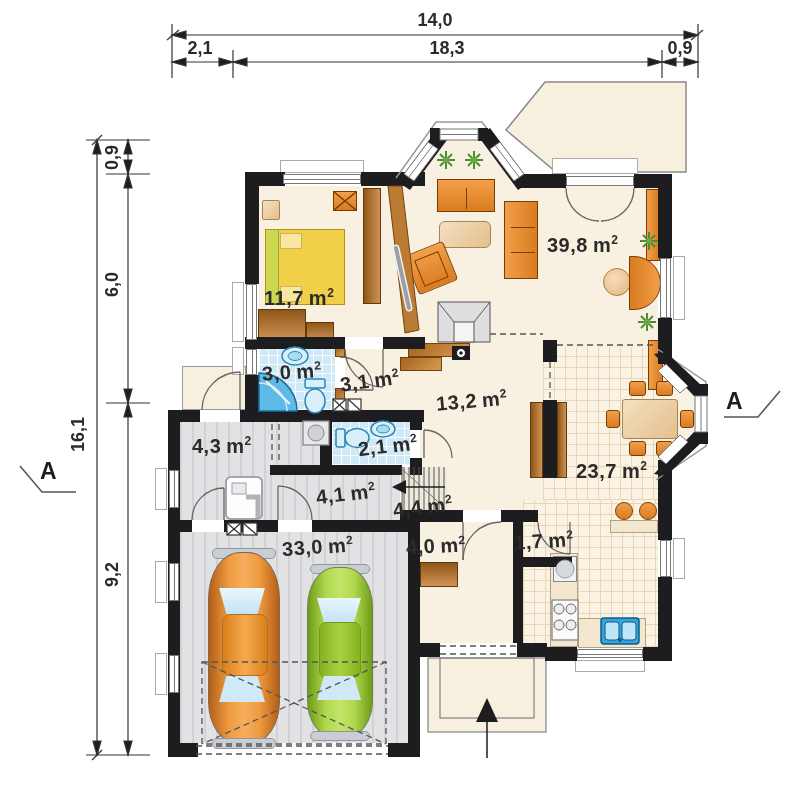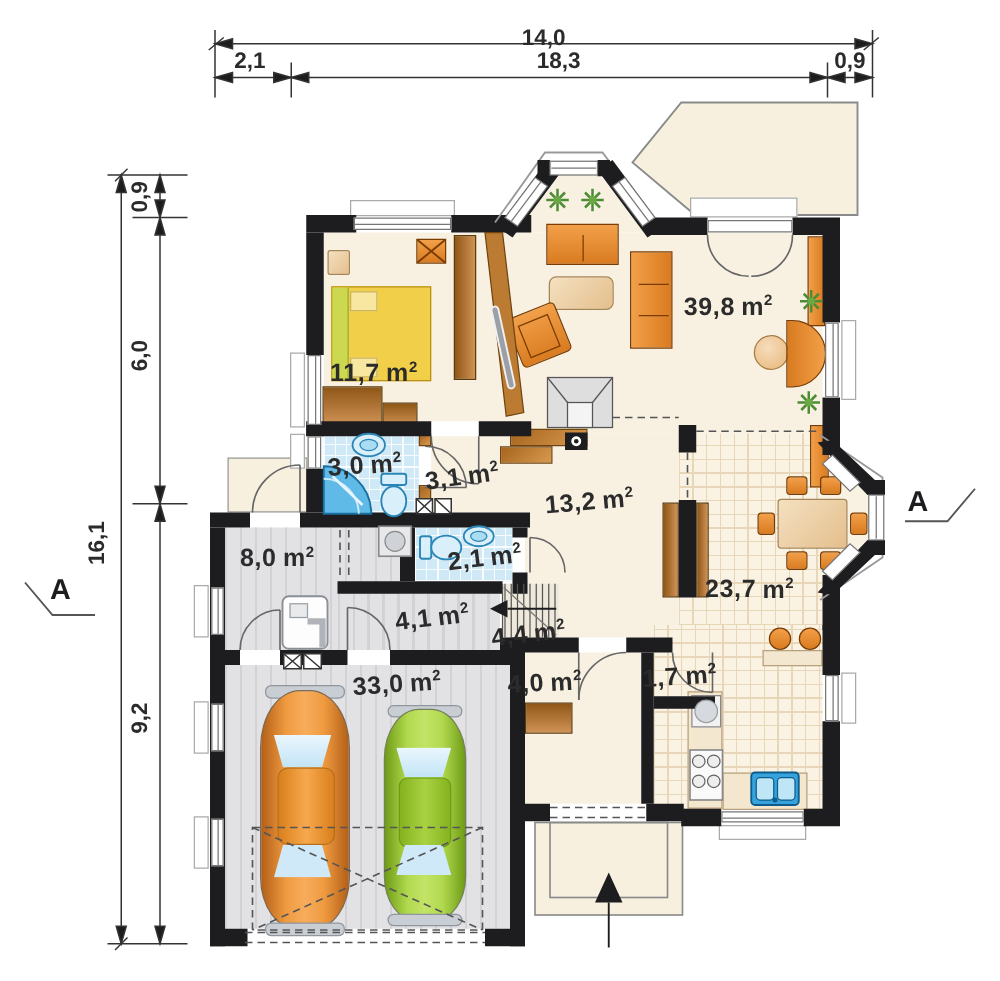--- a/index.html
+++ b/index.html
@@ -419,38 +419,38 @@
     <polygon points="128,403 124,417 132,417"></polygon>
         <polygon points="128,755 124,741 132,741"></polygon>
   </g>
 
   <g stroke="#555" stroke-width="1.5" fill="none">
     <polyline points="76,492 42,492 20,466"></polyline>
     <polyline points="724,417 758,417 780,391"></polyline>
   </g>
 </svg>
 
-<div class="dim" style="left:407px;top:20px;width:56px">14,0</div>
+<div class="dim" style="left:407px;top:10px;width:56px">14,0</div>
 <div class="dim" style="left:178px;top:38px;width:44px">2,1</div>
 <div class="dim" style="left:420px;top:38px;width:54px">18,3</div>
 <div class="dim" style="left:658px;top:38px;width:44px">0,9</div>
 <div class="dim rot" style="left:48px;top:424px;width:60px">16,1</div>
 <div class="dim rot" style="left:84px;top:147px;width:56px">0,9</div>
 <div class="dim rot" style="left:84px;top:274px;width:56px">6,0</div>
 <div class="dim rot" style="left:84px;top:564px;width:56px">9,2</div>
 <div class="amark" style="left:40px;top:458px">A</div>
 <div class="amark" style="left:726px;top:388px">A</div>
 
 <div class="rl" style="left:264px;top:286px"><span>11,7</span><span class="mu"><span>m</span><sup>2</sup></span></div>
 <div class="rl" style="left:262px;top:360px;transform:rotate(-4deg)"><span>3,0</span><span class="mu"><span>m</span><sup>2</sup></span></div>
 <div class="rl" style="left:340px;top:369px;transform:rotate(-8deg)"><span>3,1</span><span class="mu"><span>m</span><sup>2</sup></span></div>
 <div class="rl" style="left:436px;top:389px;transform:rotate(-5deg)"><span>13,2</span><span class="mu"><span>m</span><sup>2</sup></span></div>
 <div class="rl" style="left:547px;top:233px"><span>39,8</span><span class="mu"><span>m</span><sup>2</sup></span></div>
-<div class="rl" style="left:564px;top:459px"><span>23,7</span><span class="mu"><span>m</span><sup>2</sup></span></div>
+<div class="rl" style="left:576px;top:459px"><span>23,7</span><span class="mu"><span>m</span><sup>2</sup></span></div>
 <div class="rl" style="left:358px;top:434px;transform:rotate(-7deg)"><span>2,1</span><span class="mu"><span>m</span><sup>2</sup></span></div>
-<div class="rl" style="left:192px;top:434px"><span>8,0</span><span class="mu"><span>m</span><sup>2</sup></span></div>
+<div class="rl" style="left:192px;top:434px"><span>4,3</span><span class="mu"><span>m</span><sup>2</sup></span></div>
 <div class="rl" style="left:316px;top:482px;transform:rotate(-7deg)"><span>4,1</span><span class="mu"><span>m</span><sup>2</sup></span></div>
 <div class="rl" style="left:393px;top:495px;transform:rotate(-7deg)"><span>4,4</span><span class="mu"><span>m</span><sup>2</sup></span></div>
 <div class="rl" style="left:282px;top:535px;transform:rotate(-4deg)"><span>33,0</span><span class="mu"><span>m</span><sup>2</sup></span></div>
 <div class="rl" style="left:406px;top:534px;transform:rotate(-3deg)"><span>4,0</span><span class="mu"><span>m</span><sup>2</sup></span></div>
 <div class="rl" style="left:514px;top:529px;transform:rotate(-4deg)"><span>1,7</span><span class="mu"><span>m</span><sup>2</sup></span></div>
 
 </div>
 
 </body></html>

